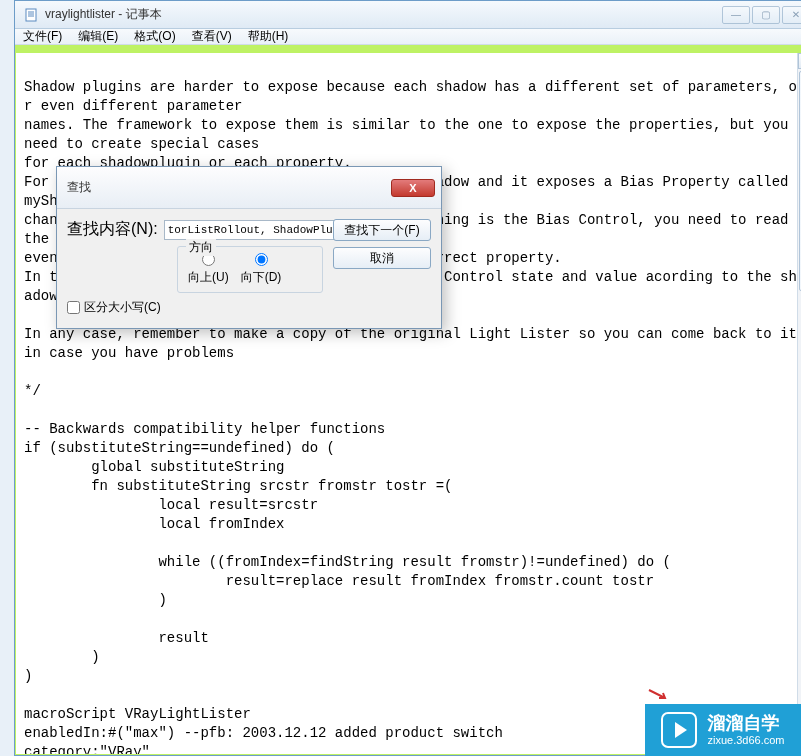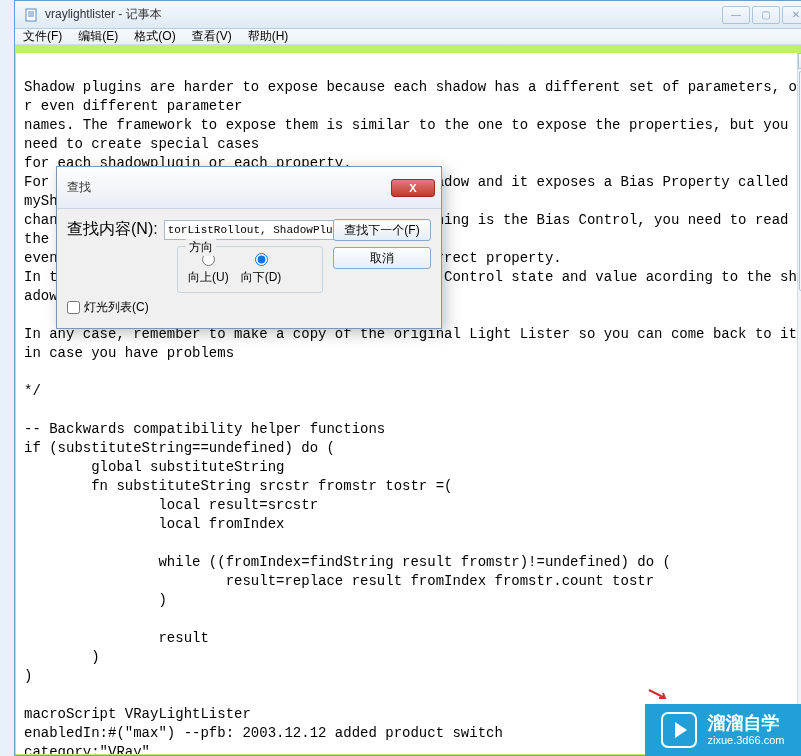--- a/index.html
+++ b/index.html
@@ -145,21 +145,21 @@
           </label>
         <label class="radio-label">
             <input type="radio" name="dir" checked="" style="">
             <span>向下(D)</span>
           </label>
       </div>
     </div>
     <div class="check-row">
       <label class="check-label">
           <input type="checkbox" style="">
-          <span>灯光列表(C)</span>
+          <span>区分大小写(C)</span>
         </label>
     </div>
   </div>
 </div>
 
 <div class="red-arrow">
   <svg viewBox="0 0 24 14">
       <path d="M2 2 L18 10 M12 10 L18 10 L16 5" stroke="#d03030" stroke-width="2" fill="none"></path>
     </svg>
 </div>

